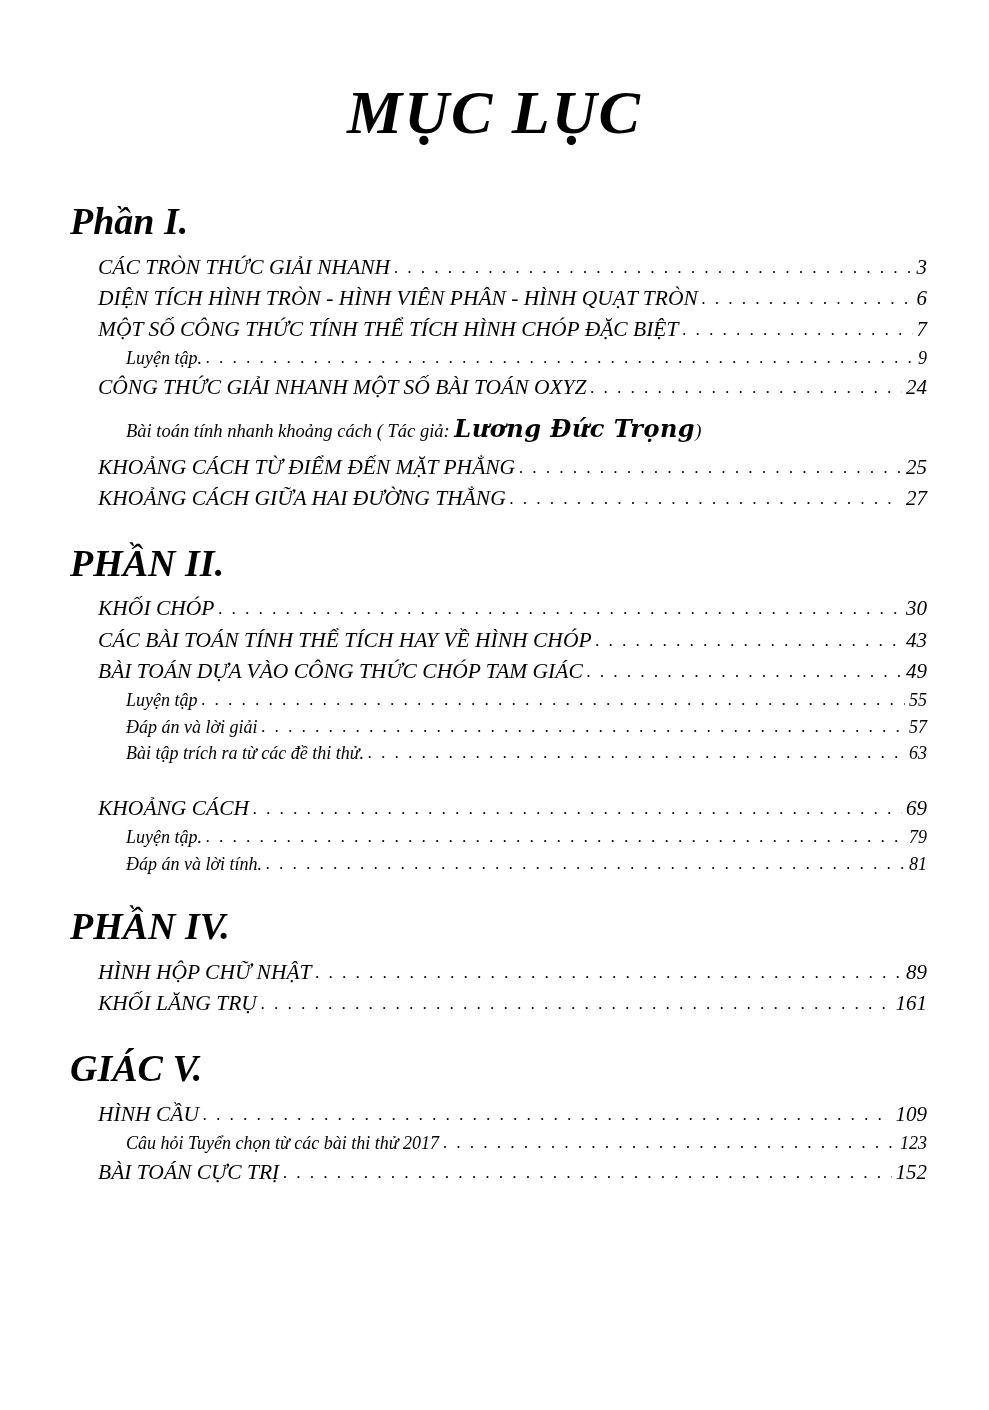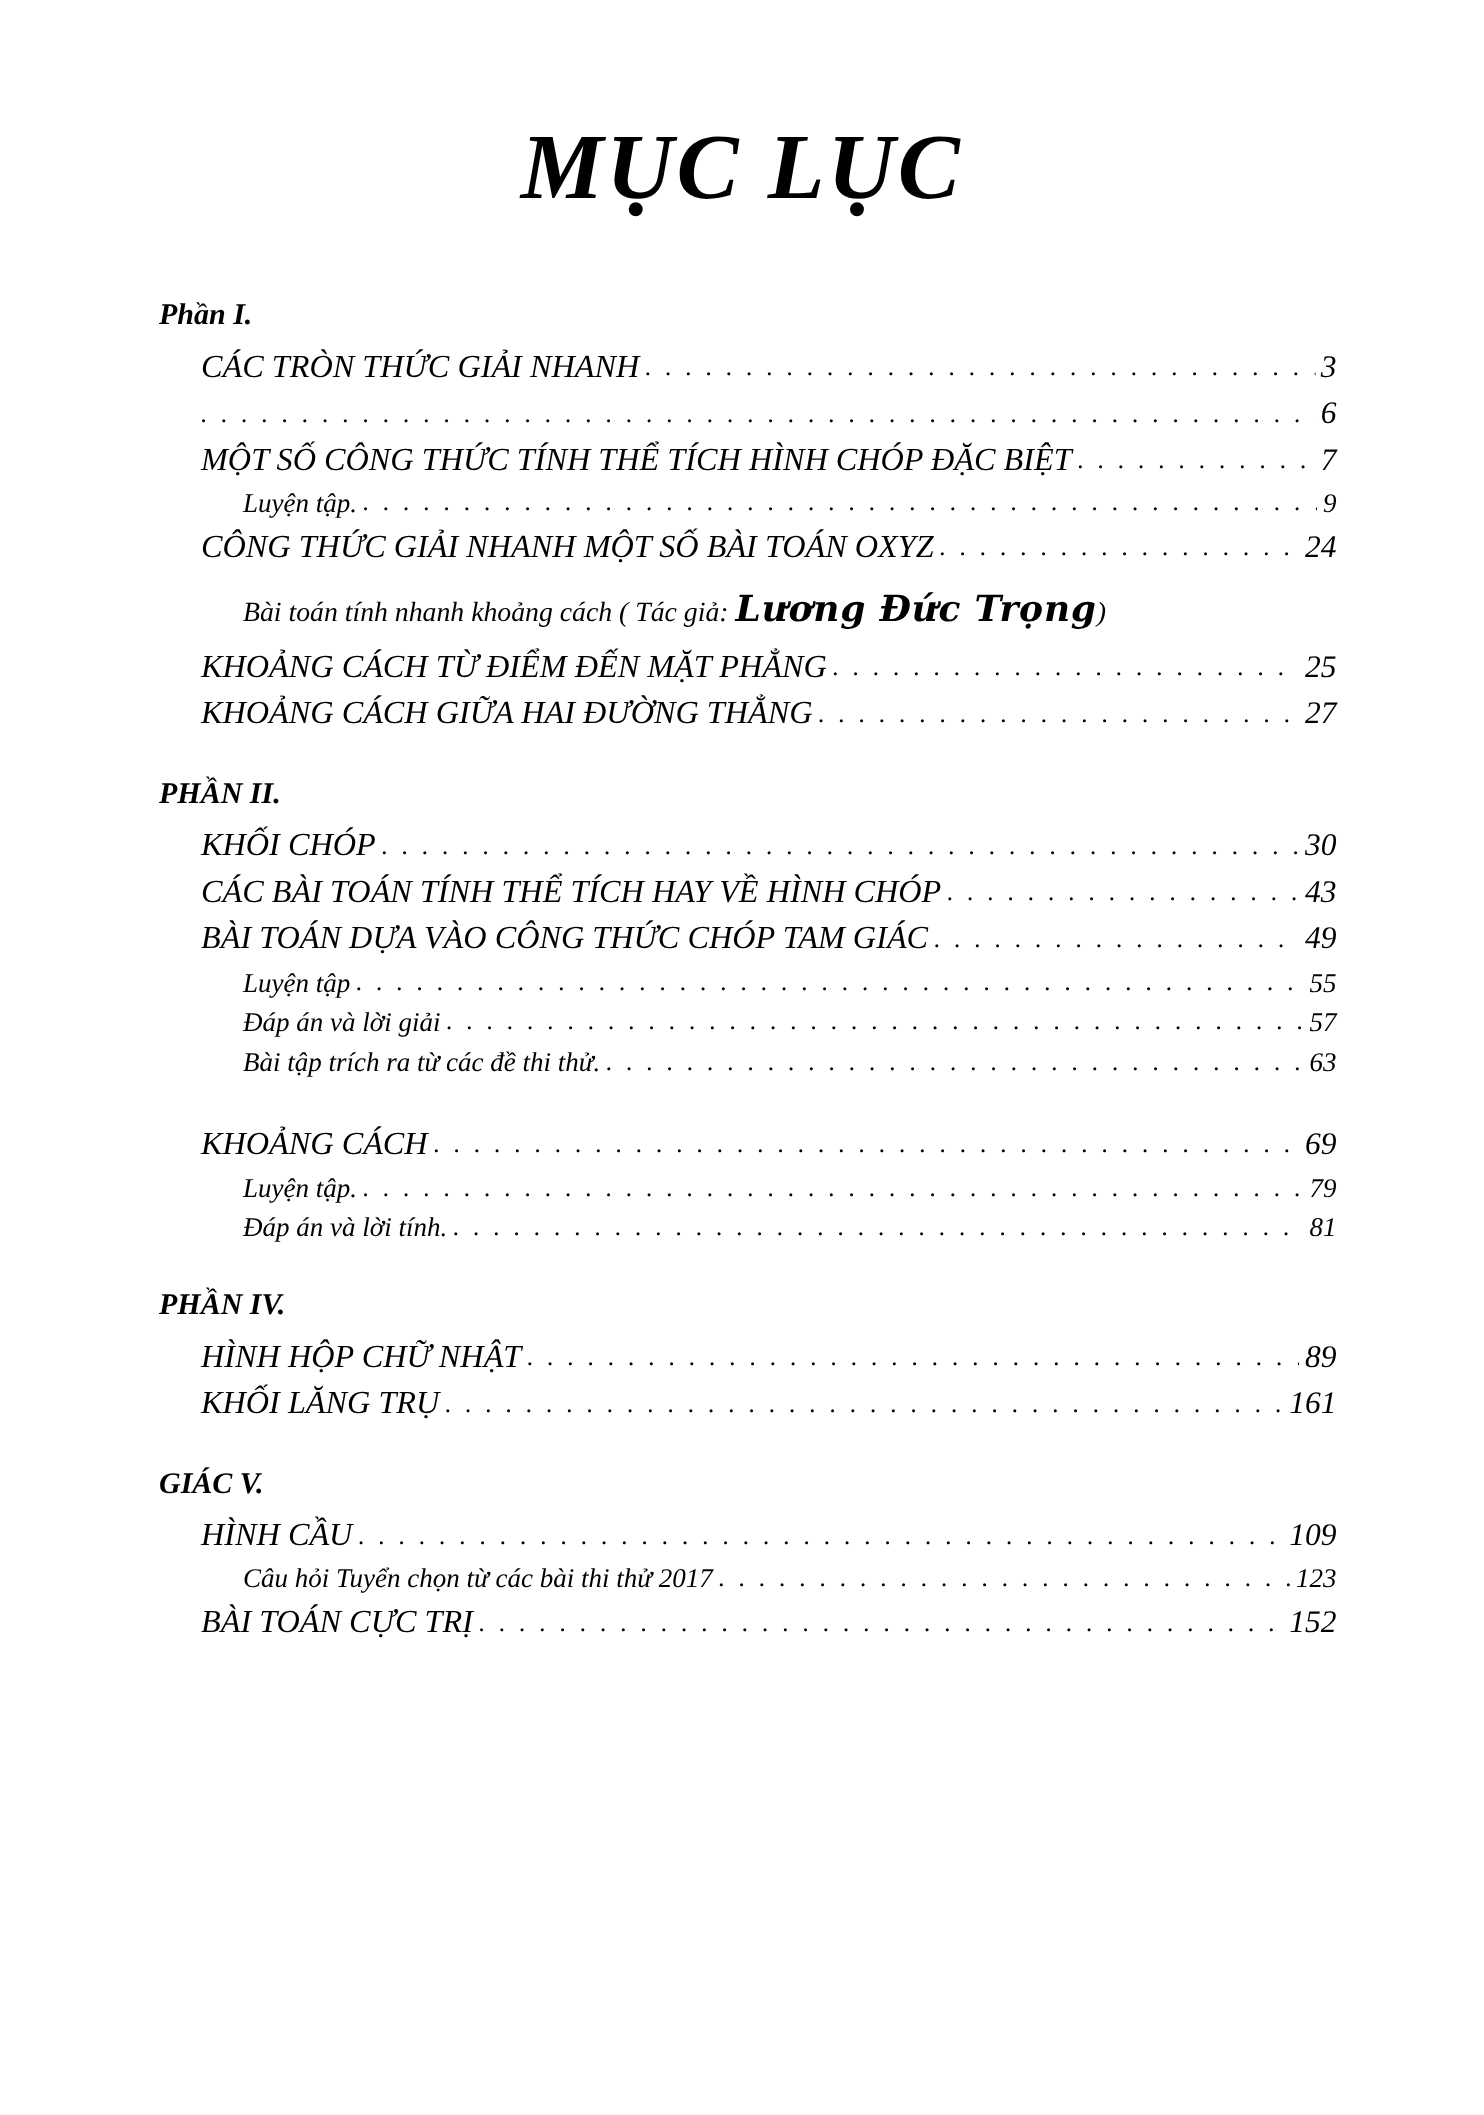--- a/index.html
+++ b/index.html
@@ -12,41 +12,41 @@
     background: #ffffff;
     font-family: "Liberation Serif", serif;
     color: #000000;
     overflow: hidden;
   }
   .page {
     position: relative;
     width: 989px;
     height: 1410px;
     box-sizing: border-box;
-    padding: 0 98px;
+    padding: 0 62px;
   }
   .doc-title {
     text-align: center;
     font-family: "Liberation Serif", serif;
     font-style: italic;
     font-weight: bold;
     font-size: 62px;
     letter-spacing: 2px;
     margin: 0;
     padding-top: 78px;
     padding-bottom: 0;
     line-height: 1.1;
   }
   .toc {
     margin-top: 52px;
   }
   .part {
     font-style: italic;
     font-weight: bold;
-    font-size: 20px;
+    font-size: 38px;
     margin: 0 0 6px 0;
     padding-left: 8px;
     line-height: 1.25;
   }
   .part-block {
     margin-bottom: 16px;
   }
   .entry {
     display: flex;
     align-items: baseline;
@@ -109,20 +109,21 @@
 
   <div class="toc" id="toc-root">
       <div class="part-block">
         <div class="part">Phần I.</div>
         <div class="entry lvl1">
           <span class="label">CÁC TRÒN THỨC GIẢI NHANH</span>
           <span class="dots">. . . . . . . . . . . . . . . . . . . . . . . . . . . . . . . . . . . . . . . . . . . . . . . . . . . . . . . . . . . . . . . . . . . . . . . . . . . . . . . . . . . . . . . . . . . . . . . . . . . . . . . . . . . . . . . . . . . . . . . . . . . . . . . . . . . . . . . . . . . . . . . . . . . . . . . . . . . . . . . . . . . . . . . . . . . . . . . . . . . . . . . . . . . . . . . . . . . . . . . . </span>
           <span class="page-num">3</span>
         </div>
         <div class="entry lvl1">
+          <span class="label">DIỆN TÍCH HÌNH TRÒN - HÌNH VIÊN PHÂN - HÌNH QUẠT TRÒN</span>
           <span class="dots">. . . . . . . . . . . . . . . . . . . . . . . . . . . . . . . . . . . . . . . . . . . . . . . . . . . . . . . . . . . . . . . . . . . . . . . . . . . . . . . . . . . . . . . . . . . . . . . . . . . . . . . . . . . . . . . . . . . . . . . . . . . . . . . . . . . . . . . . . . . . . . . . . . . . . . . . . . . . . . . . . . . . . . . . . . . . . . . . . . . . . . . . . . . . . . . . . . . . . . . . </span>
           <span class="page-num">6</span>
         </div>
         <div class="entry lvl1">
           <span class="label">MỘT SỐ CÔNG THỨC TÍNH THỂ TÍCH HÌNH CHÓP ĐẶC BIỆT</span>
           <span class="dots">. . . . . . . . . . . . . . . . . . . . . . . . . . . . . . . . . . . . . . . . . . . . . . . . . . . . . . . . . . . . . . . . . . . . . . . . . . . . . . . . . . . . . . . . . . . . . . . . . . . . . . . . . . . . . . . . . . . . . . . . . . . . . . . . . . . . . . . . . . . . . . . . . . . . . . . . . . . . . . . . . . . . . . . . . . . . . . . . . . . . . . . . . . . . . . . . . . . . . . . . </span>
           <span class="page-num">7</span>
         </div>
         <div class="entry lvl2">
           <span class="label">Luyện tập.</span>

